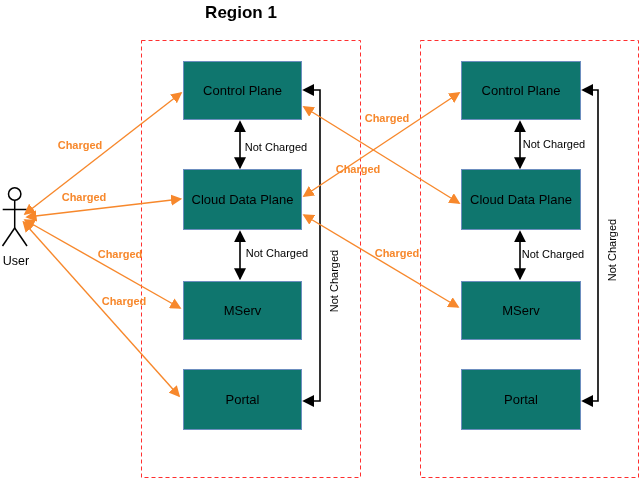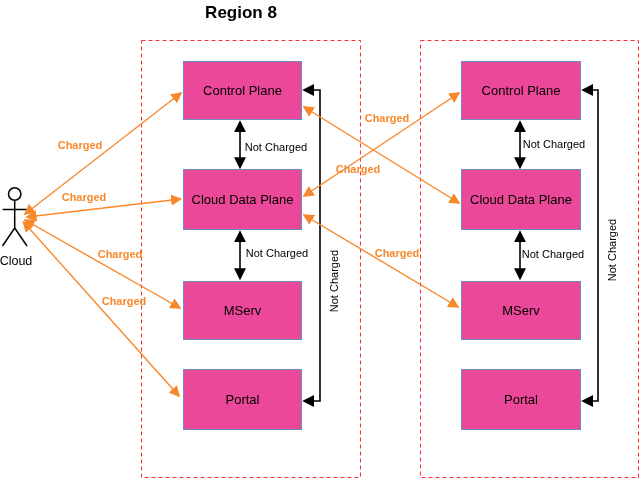--- a/index.html
+++ b/index.html
@@ -6,21 +6,21 @@
   .canvas{
     position:relative;
     width:641px;height:481px;
     background:#ffffff;
     font-family:"Liberation Sans", sans-serif;
     overflow:hidden;
   }
   .layer{position:absolute;left:0;top:0;}
   .node{
     position:absolute;
-    background:#ec4899;
+    background:#0f766e;
     border:1px solid #6c8ebf;
     box-sizing:border-box;
     display:flex;align-items:center;justify-content:center;
     font-size:13px;color:#000;
   }
   .region-title{
     position:absolute;
     font-size:17px;font-weight:bold;color:#000;
     transform:translate(-50%,0);
     white-space:nowrap;
@@ -76,33 +76,33 @@
     <line x1="25" y1="214" x2="181" y2="93" stroke="#f7882c" stroke-width="1.4" marker-start="url(#mo)" marker-end="url(#mo)"></line>
     <line x1="27" y1="217" x2="180.5" y2="199" stroke="#f7882c" stroke-width="1.4" marker-start="url(#mo)" marker-end="url(#mo)"></line>
     <line x1="25" y1="220" x2="180" y2="308" stroke="#f7882c" stroke-width="1.4" marker-start="url(#mo)" marker-end="url(#mo)"></line>
     <line x1="23.5" y1="222" x2="179" y2="396" stroke="#f7882c" stroke-width="1.4" marker-start="url(#mo)" marker-end="url(#mo)"></line>
 
     <line x1="304" y1="107" x2="459" y2="203" stroke="#f7882c" stroke-width="1.4" marker-start="url(#mo)" marker-end="url(#mo)"></line>
     <line x1="304" y1="196" x2="459" y2="93" stroke="#f7882c" stroke-width="1.4" marker-start="url(#mo)" marker-end="url(#mo)"></line>
     <line x1="304" y1="215" x2="458" y2="307" stroke="#f7882c" stroke-width="1.4" marker-start="url(#mo)" marker-end="url(#mo)"></line>
   </svg>
 
-  <div class="region-title" style="left:241px;top:3px;">Region 8</div>
+  <div class="region-title" style="left:241px;top:3px;">Region 1</div>
 
   <div class="node" style="left:183px;top:61px;width:119px;height:59px;">Control Plane</div>
   <div class="node" style="left:183px;top:169px;width:119px;height:61px;">Cloud Data Plane</div>
   <div class="node" style="left:183px;top:281px;width:119px;height:59px;">MServ</div>
   <div class="node" style="left:183px;top:369px;width:119px;height:61px;">Portal</div>
 
   <div class="node" style="left:461px;top:61px;width:120px;height:59px;">Control Plane</div>
   <div class="node" style="left:461px;top:169px;width:120px;height:61px;">Cloud Data Plane</div>
   <div class="node" style="left:461px;top:281px;width:120px;height:59px;">MServ</div>
   <div class="node" style="left:461px;top:369px;width:120px;height:61px;">Portal</div>
 
-  <div class="actor-label" style="left:16px;top:254px;">Cloud</div>
+  <div class="actor-label" style="left:16px;top:254px;">User</div>
 
   <div class="lbl charged" style="left:80px;top:145px;">Charged</div>
   <div class="lbl charged" style="left:84px;top:197px;">Charged</div>
   <div class="lbl charged" style="left:120px;top:254px;">Charged</div>
   <div class="lbl charged" style="left:124px;top:301px;">Charged</div>
   <div class="lbl charged" style="left:387px;top:118px;">Charged</div>
   <div class="lbl charged" style="left:358px;top:169px;">Charged</div>
   <div class="lbl charged" style="left:397px;top:253px;">Charged</div>
 
   <div class="lbl ncharged" style="left:276px;top:147px;">Not Charged</div>

